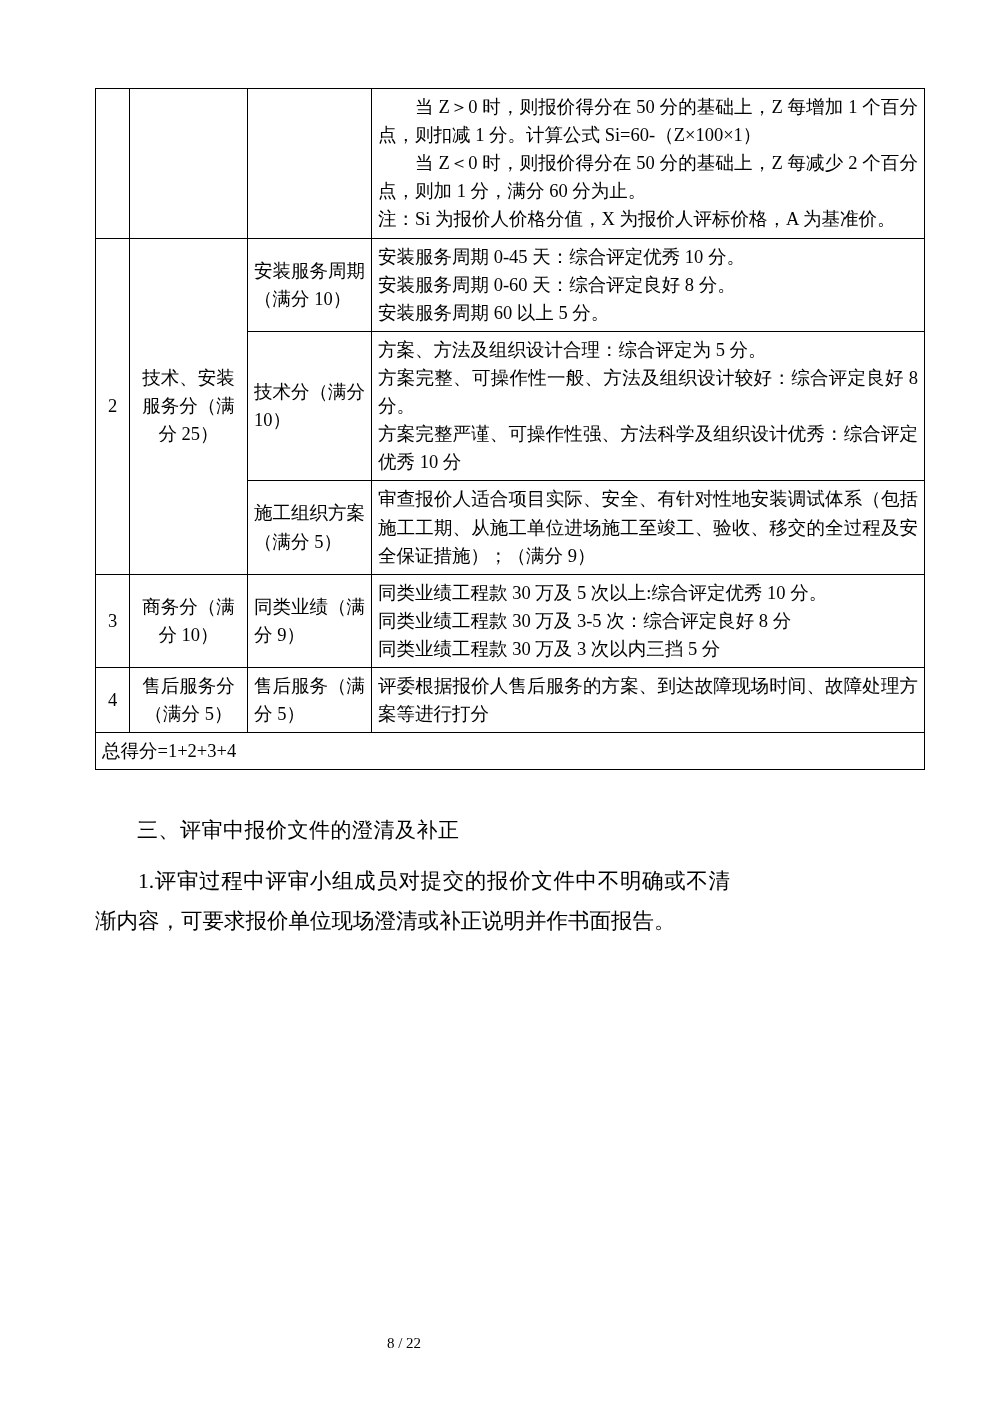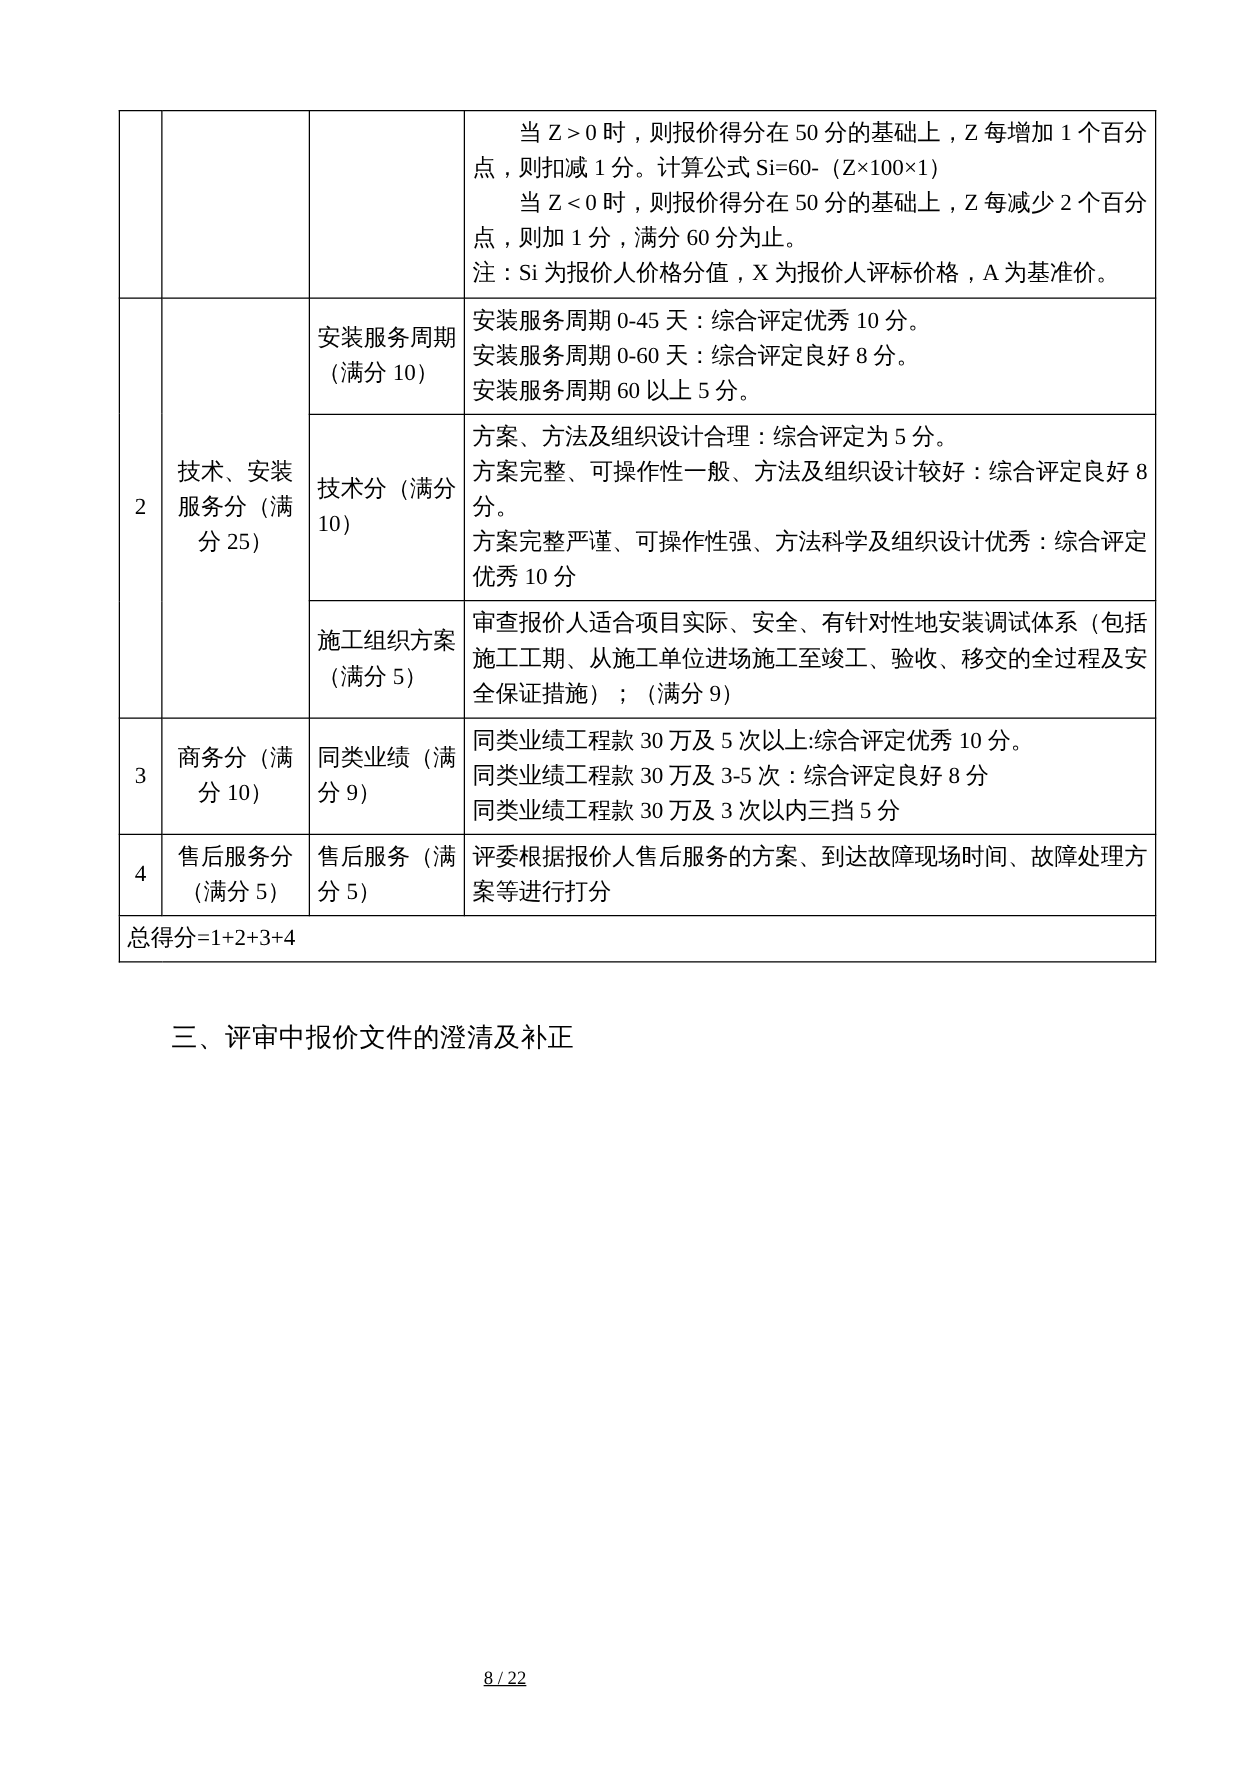--- a/index.html
+++ b/index.html
@@ -81,21 +81,20 @@
     text-indent: 2em;
   }
   .page-number {
     position: absolute;
     left: 0;
     right: 0;
     bottom: 62px;
     text-align: center;
     font-size: 15px;
     font-family: "Liberation Serif", "DejaVu Serif", serif;
-    text-decoration: underline;
   }
 </style>
 </head>
 <body>
 
 <div class="page">
 
   <table class="score-table">
     <colgroup>
       <col class="col-no">
@@ -164,15 +163,16 @@
       </tr>
 
       <tr class="total-row">
         <td colspan="4">总得分=1+2+3+4</td>
       </tr>
     </tbody>
   </table>
 
   <h2 class="section-heading">三、评审中报价文件的澄清及补正</h2>
 
+  <p class="body-para">1.评审过程中评审小组成员对提交的报价文件中不明确或不清渐内容，可要求报价单位现场澄清或补正说明并作书面报告。</p>
 
   <div class="page-number">8 / 22</div>
 </div>
 
 </body></html>

